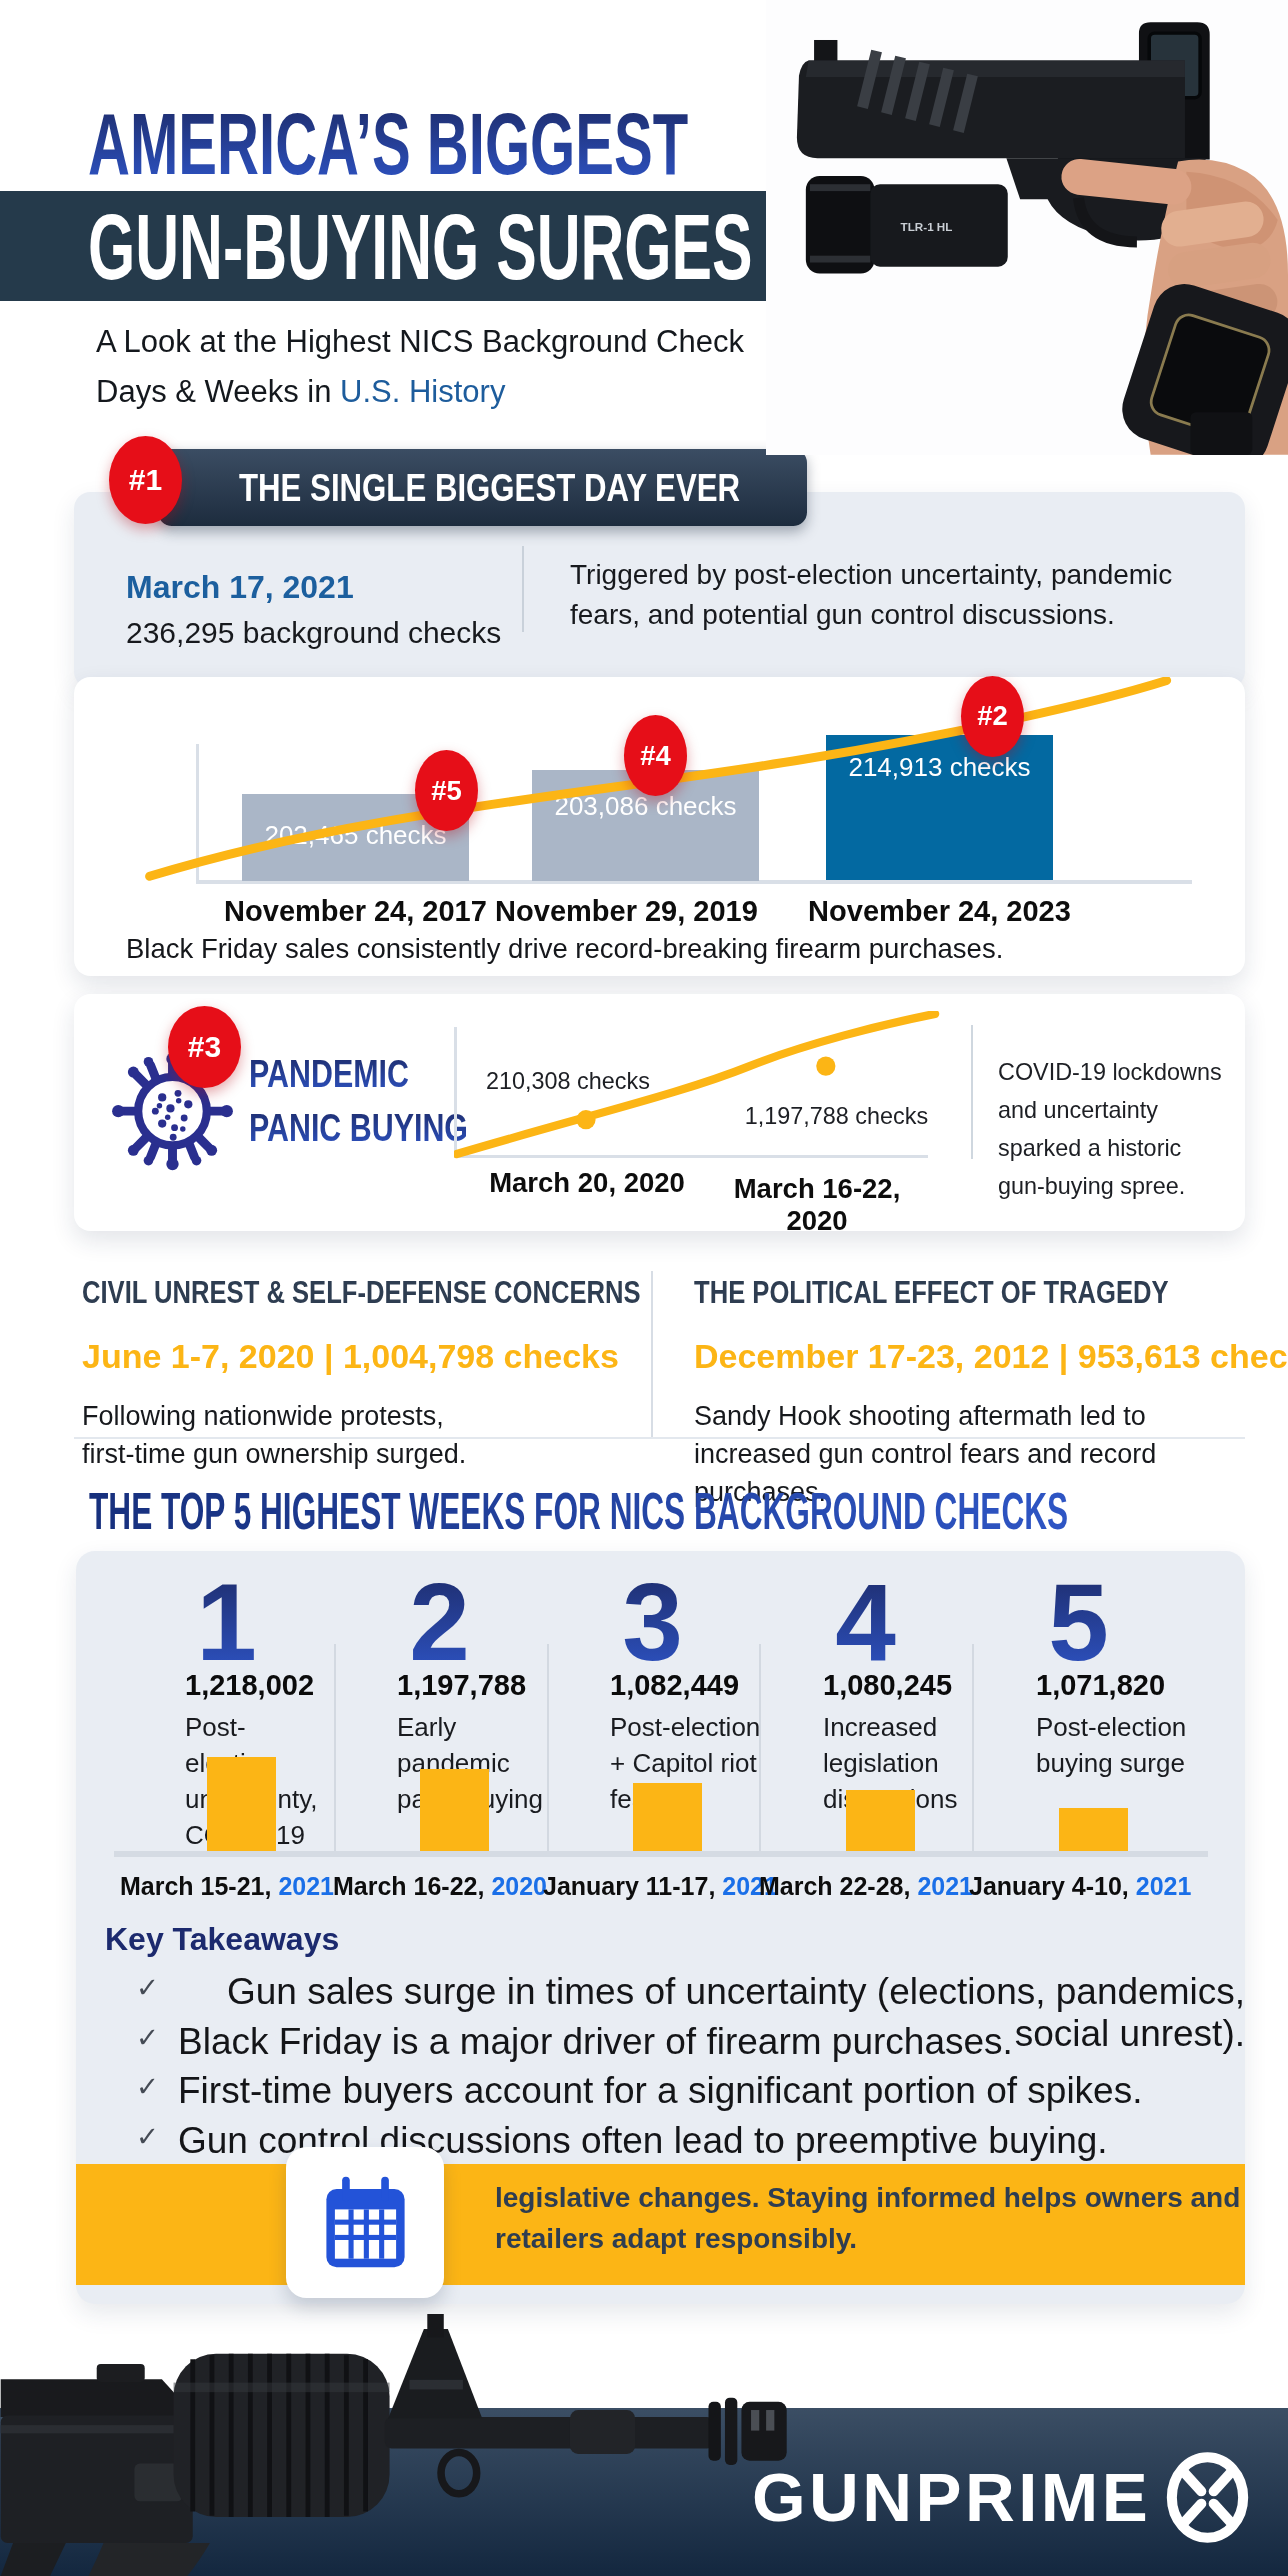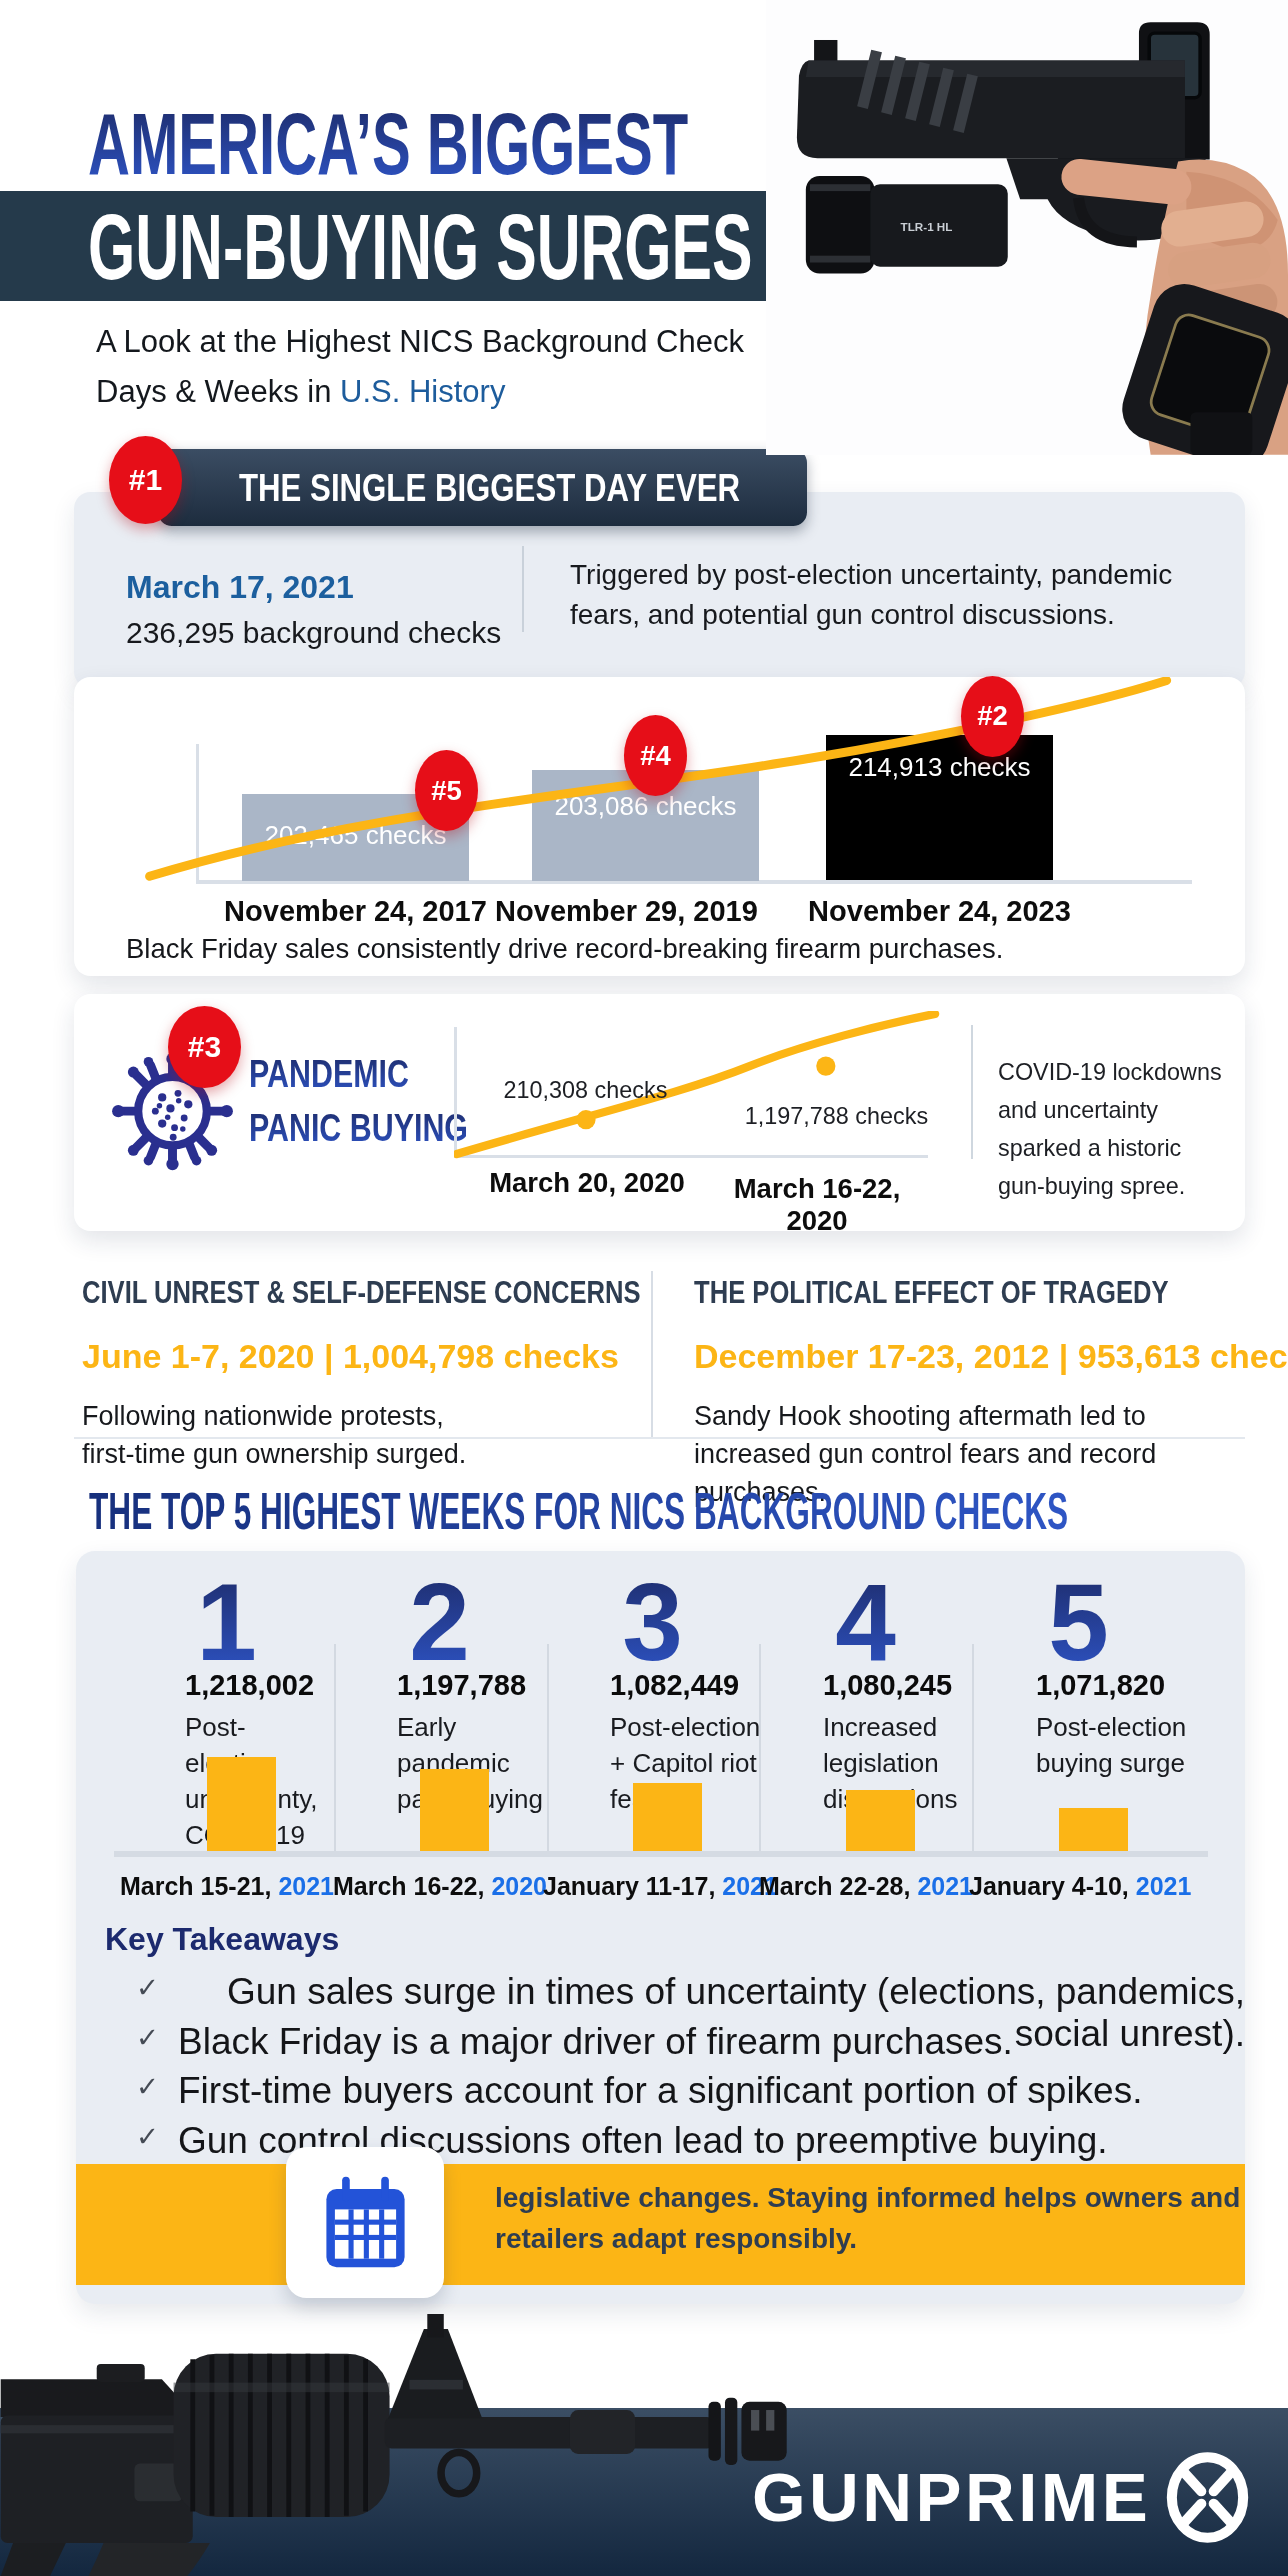--- a/index.html
+++ b/index.html
@@ -106,21 +106,21 @@
   <div class="abs wcard" style="left:74px;top:677px;width:1171px;height:299px;">
     <div class="abs" style="left:122px;top:67px;width:2.7px;height:137px;background:#d9dfe7;"></div>
     <div class="abs" style="left:122px;top:203px;width:996px;height:4.1px;background:#d9dfe7;"></div>
 
     <div class="abs" style="left:168px;top:117px;width:227px;height:87px;background:#aab6c7;">
       <div class="bar-label abs" style="top:26px;">202,465 checks</div>
     </div>
     <div class="abs" style="left:445px;top:93px;width:227px;height:111px;background:#aab6c7;margin-left:13px;">
       <div class="bar-label abs" style="top:20.6px;">203,086 checks</div>
     </div>
-    <div class="abs" style="left:752px;top:58px;width:227px;height:145px;background:#000000;">
+    <div class="abs" style="left:752px;top:58px;width:227px;height:145px;background:#0369a1;">
       <div class="bar-label abs" style="top:16.5px;">214,913 checks</div>
     </div>
 
     <svg class="abs" style="left:0;top:0;" width="1171" height="220" viewBox="0 0 1704 320">
       <path d="M110,290 C420,195 760,170 1060,120 C1260,87 1480,40 1590,5" fill="none" stroke="#fcb515" stroke-width="13" stroke-linecap="round"></path>
     </svg>
 
     <div class="abs badge" style="left:341px;top:73px;width:63px;height:81px;font-size:27.5px;">#5</div>
     <div class="abs badge" style="left:550px;top:38px;width:63px;height:81px;font-size:27.5px;">#4</div>
     <div class="abs badge" style="left:887px;top:-1.4px;width:63px;height:81px;font-size:27.5px;">#2</div>
@@ -189,21 +189,21 @@
 
     <div class="abs" style="left:380px;top:33px;width:2.7px;height:131px;background:#d9dfe7;"></div>
     <div class="abs" style="left:380px;top:161px;width:474px;height:3.4px;background:#d9dfe7;"></div>
 
     <svg class="abs" style="left:380px;top:17px;" width="488" height="148" viewBox="0 0 710 215">
       <path d="M4,208 C200,150 330,120 430,80 C510,48 620,20 700,4" fill="none" stroke="#fcb515" stroke-width="12" stroke-linecap="round"></path>
       <circle cx="192" cy="158" r="14" fill="#fcb515"></circle>
       <circle cx="541" cy="80" r="14" fill="#fcb515"></circle>
     </svg>
 
-    <div class="abs" style="left:412px;top:74px;width:199px;text-align:center;font-size:23.4px;color:#1d1f24;margin-top:9px;">210,308 checks</div>
+    <div class="abs" style="left:412px;top:74px;width:199px;font-size:23.4px;color:#1d1f24;">210,308 checks</div>
     <div class="abs" style="left:663px;top:109px;width:199px;text-align:center;font-size:23.4px;color:#1d1f24;">1,197,788 checks</div>
     <div class="abs date-b" style="left:403px;top:173px;width:220px;font-size:27.5px;">March 20, 2020</div>
     <div class="abs date-b" style="left:633px;top:179px;width:220px;font-size:27.5px;">March 16-22, 2020</div>
 
     <div class="abs" style="left:897px;top:31px;width:2.1px;height:134px;background:#cfd7df;"></div>
     <div class="abs" style="left:924px;top:59px;width:230px;font-size:23.4px;line-height:38px;color:#1d1f24;">COVID-19 lockdowns and uncertainty sparked a historic gun-buying spree.</div>
   </div>
 
   <div class="abs" style="left:82px;top:1274px;width:495px;">
     <span class="cond80" style="font-size:32px;font-weight:bold;color:#2e3d51;">CIVIL UNREST &amp; SELF-DEFENSE CONCERNS</span>

